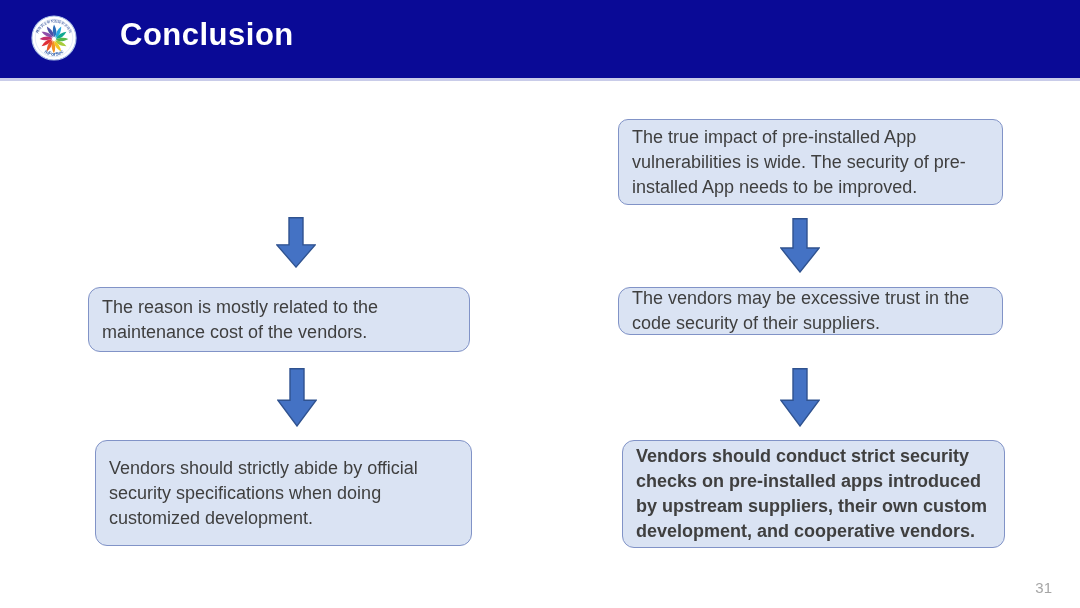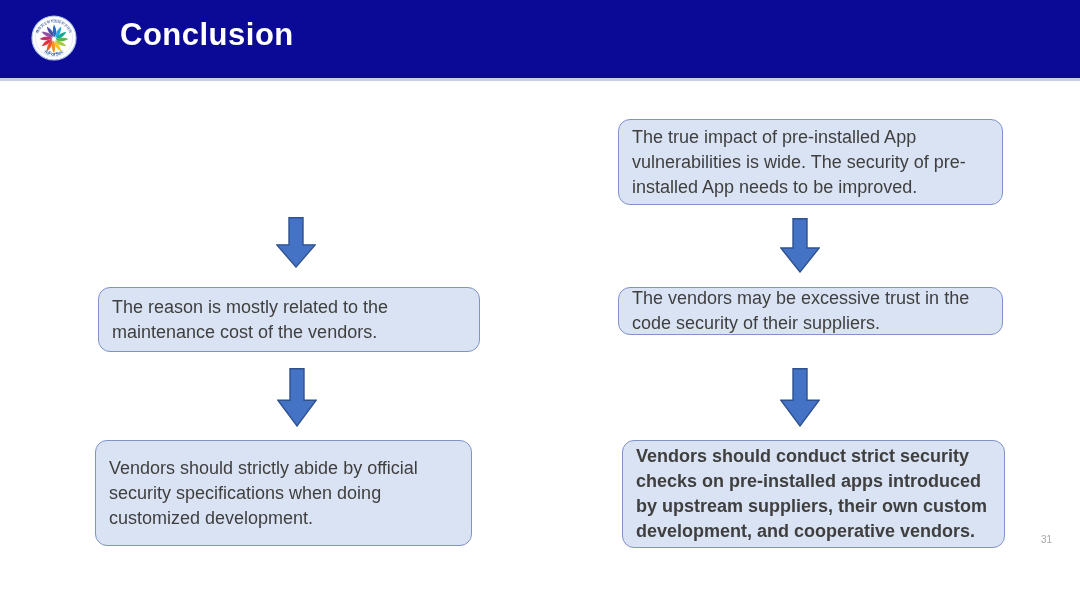--- a/index.html
+++ b/index.html
@@ -18,38 +18,38 @@
     letter-spacing:0.5px;white-space:nowrap;margin-left:32px;
   }
   .flow-box{
     position:absolute;display:flex;align-items:center;box-sizing:border-box;
     background:var(--box-fill,#DAE3F3);
     border:1.6px solid var(--box-border,#8193C7);
     border-radius:12px;padding:0 13px;
     color:var(--text-color,#3F3F3F);font-size:18px;line-height:25px;
   }
   .b-l1{left:88px;top:118px;width:382px;height:84px;}
-  .b-l2{left:98px;top:287px;width:382px;height:65px;align-items:center;}
+  .b-l2{left:88px;top:287px;width:382px;height:65px;align-items:center;}
   .b-l3{left:95px;top:440px;width:377px;height:106px;}
-  .b-r1{left:618px;top:119px;width:385px;height:86px;}
+  .b-r1{left:618px;top:119px;width:385px;height:86px;border-radius:10px;}
   .b-r2{left:618px;top:287px;width:385px;height:48px;}
   .b-r3{left:622px;top:440px;width:383px;height:108px;font-weight:bold;}
   .arrow{position:absolute;}
   .a-l1{left:276px;top:217px;width:40px;height:51px;}
   .a-l2{left:277px;top:368px;width:40px;height:59px;}
   .a-r1{left:780px;top:218px;width:40px;height:55px;}
   .a-r2{left:780px;top:368px;width:40px;height:59px;}
   .arrow svg{display:block;width:100%;height:100%;}
   .arrow polygon{
     fill:var(--arrow-fill,#4472C4);
     stroke:var(--arrow-border,#2F528F);
     stroke-width:1.4;
   }
   .page-number{
-    position:absolute;right:28px;top:534px;font-size:10px;
+    position:absolute;right:28px;top:579px;font-size:15px;
     color:var(--page-number-color,#A6A6A6);
   }
 </style>
 </head>
 <body>
 
 <div class="slide">
 
   <div class="header">
     <svg class="logo" viewBox="0 0 48 48">

